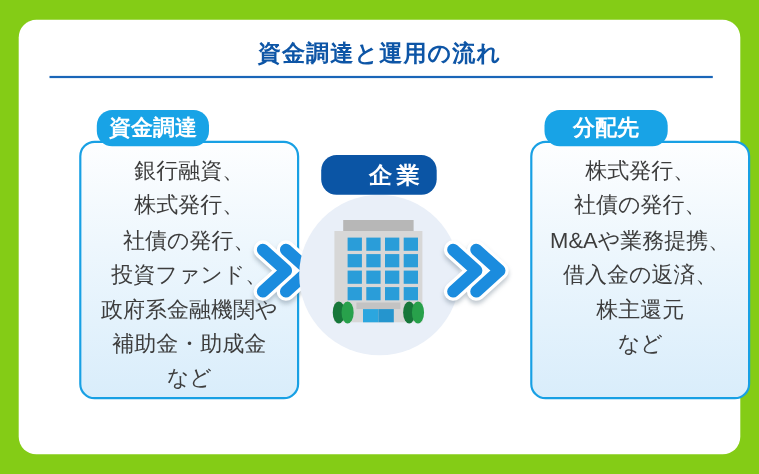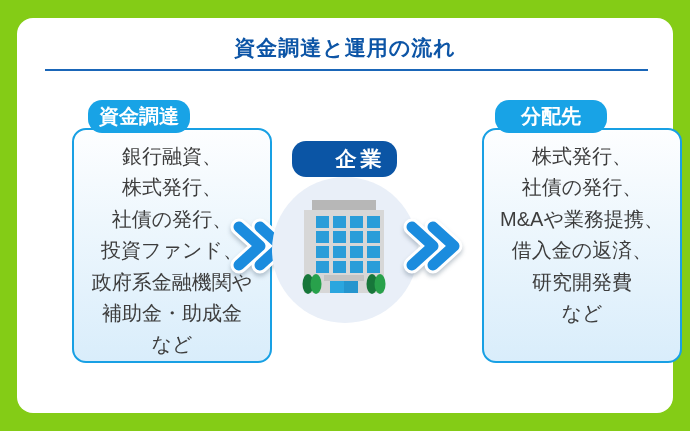--- a/index.html
+++ b/index.html
@@ -87,17 +87,17 @@
     <path d="M31,10 L52,29 L31,48" fill="none" stroke="#ffffff" stroke-width="17" stroke-linejoin="round" stroke-linecap="round"></path>
     <path d="M10,10 L31,29 L10,48" fill="none" stroke="#1b8cde" stroke-width="11" stroke-linejoin="round" stroke-linecap="round"></path>
     <path d="M31,10 L52,29 L31,48" fill="none" stroke="#1b8cde" stroke-width="11" stroke-linejoin="round" stroke-linecap="round"></path>
   </svg>
 
   <div class="flow-box right">
     <div class="box-line">株式発行、</div>
     <div class="box-line">社債の発行、</div>
     <div class="box-line">M&amp;Aや業務提携、</div>
     <div class="box-line">借入金の返済、</div>
-    <div class="box-line">研究開発費</div>
+    <div class="box-line">株主還元</div>
     <div class="box-line">など</div>
   </div>
   <div class="badge light right-badge">分配先</div>
 </div>
 
 </body></html>

